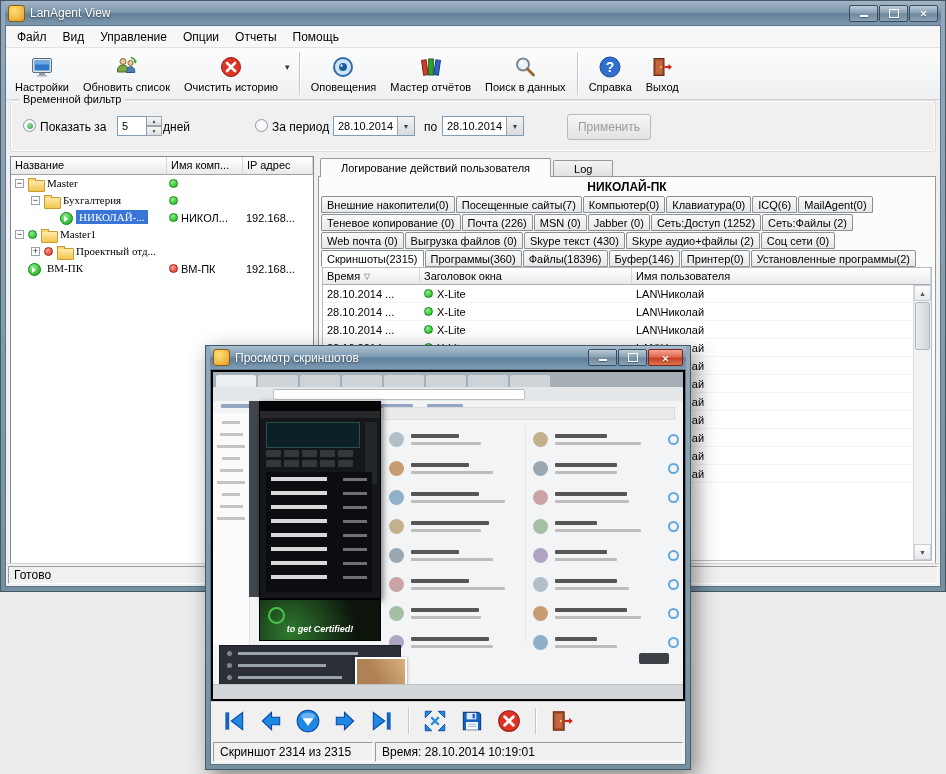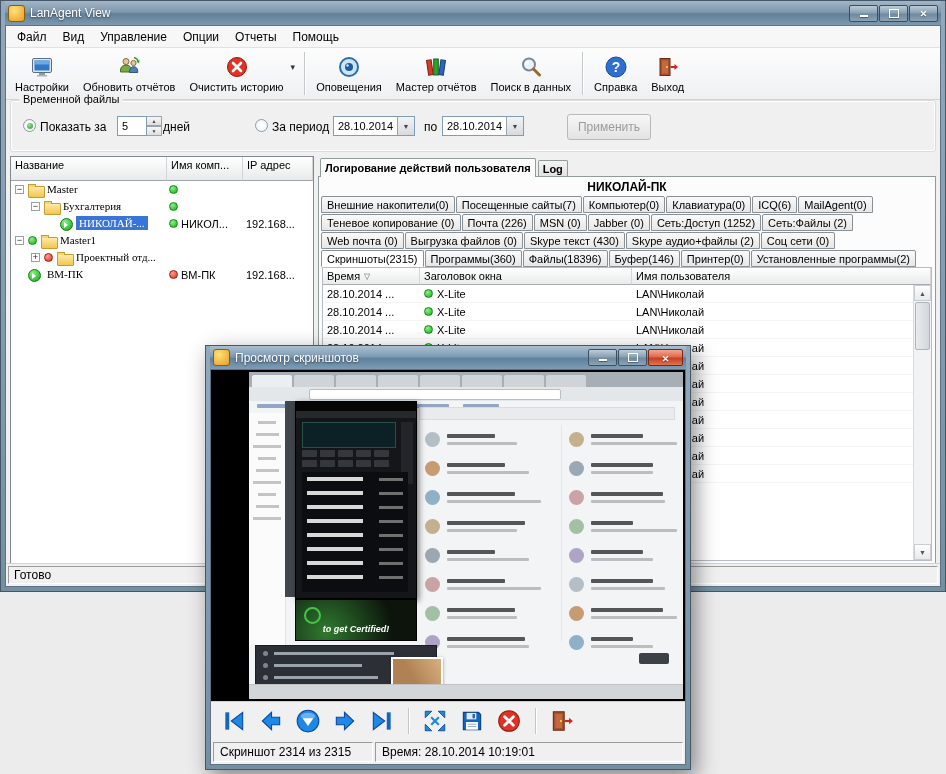--- a/index.html
+++ b/index.html
@@ -52,21 +52,21 @@
           font-size:5px;color:#444;display:flex;align-items:center;justify-content:center;}
   .combo{position:absolute;top:15px;height:20px;width:82px;display:flex;border:1px solid #7f9db9;background:#fff;box-sizing:border-box;}
   .combo-text{flex:1;font-size:11px;padding:3px 4px;white-space:nowrap;overflow:hidden;}
   .combo-btn{width:16px;background:linear-gradient(#f3f3f3,#d8dade);border-left:1px solid #9aa4ad;
              display:flex;align-items:center;justify-content:center;font-size:7px;color:#444;}
   .btn-disabled{position:absolute;top:13px;height:24px;width:82px;border:1px solid #b9b9b9;border-radius:3px;
                 background:linear-gradient(#f6f6f6,#e3e3e3);color:#9b9b9b;display:flex;align-items:center;justify-content:center;}
 
   
   .tree-panel{position:absolute;left:4px;top:130px;width:304px;bottom:21px;background:#fff;border:1px solid #828790;box-sizing:border-box;}
-  .tree-header{display:flex;height:24px;}
+  .tree-header{display:flex;height:18px;}
   .th-cell{box-sizing:border-box;background:linear-gradient(#fff,#e8eaeb);border-right:1px solid #d2d4d6;
            border-bottom:1px solid #9fa4a9;font-size:11px;padding:2px 4px;white-space:nowrap;overflow:hidden;}
   .tree-row{position:relative;height:17px;font-size:11px;}
   .expander{position:absolute;top:4px;width:9px;height:9px;border:1px solid #99a0a6;background:#fff;
             font-size:9px;line-height:7px;text-align:center;color:#222;box-sizing:border-box;}
   .folder{position:absolute;top:5px;width:15px;height:10px;background:linear-gradient(#ffeaa8,#f2c54e);
           border:1px solid #c89b34;border-radius:1px;}
   .folder::before{content:"";position:absolute;top:-3px;left:-1px;width:6px;height:2px;background:#f7d671;
           border:1px solid #c89b34;border-bottom:none;}
   .pcdot{position:absolute;top:3px;width:11px;height:11px;border-radius:50%;border:1px solid #0c7d0c;
@@ -79,22 +79,22 @@
   .tdot{position:absolute;top:4px;}
   .tree-label{position:absolute;top:1px;white-space:nowrap;padding:1px 3px;font-family:Liberation Serif, serif;}
   .tree-label.selected{background:#3875d7;color:#fff;}
   .tree-col2{position:absolute;left:158px;top:0;width:74px;height:17px;display:flex;align-items:center;gap:3px;overflow:hidden;}
   .tree-col3{position:absolute;left:235px;top:3px;white-space:nowrap;}
 
   
   .log-panel{position:absolute;left:312px;right:4px;top:130px;bottom:21px;}
   .page-tabs{display:flex;height:20px;align-items:flex-end;padding-left:2px;}
   .page-tab{border:1px solid #919b9c;border-bottom:none;background:linear-gradient(#f4f4f4,#e2e2e2);
-            padding:0 4px;font-size:11px;border-radius:2px 2px 0 0;margin-right:2px;height:15px;
-            display:flex;align-items:center;white-space:nowrap;font-weight:bold;}
+            padding:0 20px;font-size:11px;border-radius:2px 2px 0 0;margin-right:2px;height:15px;
+            display:flex;align-items:center;white-space:nowrap;}
   .page-tab.active{background:#fcfcfc;height:18px;position:relative;z-index:2;margin-bottom:-1px;}
   .log-content{position:absolute;top:20px;left:0;right:0;bottom:0;background:#fcfcfc;border:1px solid #919b9c;}
   .computer-title{text-align:center;font-weight:bold;font-size:12px;padding:3px 0 1px;}
   .cat-row{display:flex;padding:0 2px;align-items:center;}
   .cat-tab{border:1px solid #8a9196;background:linear-gradient(#fafafa,#e7e7e7);font-size:11px;padding:0 5px;
            white-space:nowrap;height:15px;display:flex;align-items:center;border-radius:2px 2px 0 0;
            margin:1px 1px 0 0;overflow:hidden;}
   .cat-tab.active{background:#fff;border-bottom-color:#fff;}
   .grid{position:absolute;left:3px;right:3px;top:90px;bottom:3px;border:1px solid #b6bcc1;background:#fff;}
   .grid-header{display:flex;height:17px;}
@@ -127,21 +127,21 @@
   .vtb-btn{width:30px;height:30px;display:flex;align-items:center;justify-content:center;}
   .vtb-btn svg{width:26px;height:26px;display:block;}
   .vtb-sep{width:1px;height:26px;background:#c6c6c6;box-shadow:1px 0 0 #fff;margin:0 4px;}
   .viewer-status{height:22px;flex:0 0 auto;background:#f0f0f0;display:flex;padding:1px;}
   .vs-cell{border:1px solid;border-color:#9a9a9a #fff #fff #9a9a9a;margin:1px;padding:2px 6px;font-size:12px;
            white-space:nowrap;overflow:hidden;}
   .vs-cell.left{width:146px;flex:0 0 auto;}
   .vs-cell.grow{flex:1;}
 
   
-  .ss{position:absolute;inset:2px;background:#c9ccd0;overflow:hidden;margin-left:36px;}
+  .ss{position:absolute;inset:2px;background:#c9ccd0;overflow:hidden;}
   .ss-tabs{position:absolute;left:0;top:0;right:0;height:15px;background:#a6afb6;display:flex;gap:2px;padding:3px 3px 0;}
   .ss-tab{width:40px;height:12px;background:#cfd4d8;border-radius:2px 2px 0 0;}
   .ss-tab.first{background:#eceff1;}
   .ss-addr{position:absolute;left:0;top:15px;right:0;height:14px;background:#e4e7ea;border-bottom:1px solid #c6cacd;}
   .ss-input{position:absolute;left:60px;top:2px;width:250px;height:9px;background:#fff;border:1px solid #b9bec3;border-radius:2px;}
   .ss-page{position:absolute;left:0;top:29px;right:0;bottom:14px;background:#f3f4f5;}
   .ss-bottom{position:absolute;left:0;bottom:0;right:0;height:14px;background:#d2d6d9;border-top:1px solid #bfc3c6;}
   .ss-links{position:absolute;left:8px;top:3px;display:flex;gap:14px;}
   .ss-link{height:4px;background:#93a7c4;border-radius:1px;}
   .ss-leftlist{position:absolute;left:0;top:12px;width:36px;bottom:40px;background:#fbfbfb;border-right:1px solid #e3e3e3;
@@ -231,21 +231,21 @@
           <div class="tb-icon">
             <svg viewBox="0 0 24 24">
               <circle cx="9" cy="6.5" r="3" fill="#e9c49a" stroke="#8a6a40"></circle>
               <path d="M3.5 15c0-3 2.5-5 5.5-5s5.5 2 5.5 5v2h-11z" fill="#7aa843" stroke="#4c7020"></path>
               <circle cx="16.5" cy="8" r="2.6" fill="#e9c49a" stroke="#8a6a40"></circle>
               <path d="M12.5 16c.3-2.6 2-4.3 4.2-4.3 2.3 0 4 1.8 4 4.3v1.5h-8.2z" fill="#4f7fb5" stroke="#2e567e"></path>
               <path d="M17 2.5a6 6 0 0 1 4.4 4.5" stroke="#2fa32f" stroke-width="1.6" fill="none"></path>
               <path d="M22.6 5.2 22 8.4 19.4 6.4z" fill="#2fa32f"></path>
             </svg>
           </div>
-          <div class="tb-label">Обновить отчётов</div>
+          <div class="tb-label">Обновить список</div>
         </div>
         <div class="tb-btn">
           <div class="tb-icon">
             <svg viewBox="0 0 24 24">
               <circle cx="12" cy="12" r="9.5" fill="#e03325" stroke="#8f1d12"></circle>
               <path d="M8 8 16 16 M16 8 8 16" stroke="#fff" stroke-width="2.6" stroke-linecap="round"></path>
             </svg>
           </div>
           <div class="tb-label">Очистить историю</div>
         </div>
@@ -299,21 +299,21 @@
               <circle cx="11" cy="12" r="1" fill="#ffd94a"></circle>
               <path d="M14.5 12h6" stroke="#d22222" stroke-width="2"></path>
               <path d="M18.5 9 22 12l-3.5 3z" fill="#d22222"></path>
             </svg>
           </div>
           <div class="tb-label">Выход</div>
         </div>
       </div>
 
     <div class="filter-group">
-      <span class="legend">Временной файлы</span>
+      <span class="legend">Временной фильтр</span>
       <span class="radio checked" style="left:12px;top:18px;"></span>
       <span class="flt-label" style="left:29px;">Показать за</span>
       <div class="spin" style="left:106px;">
         <div class="spin-text">5</div>
         <div class="spin-btns">
           <div class="spin-b">▲</div>
           <div class="spin-b">▼</div>
         </div>
       </div>
       <span class="flt-label" style="left:152px;">дней</span>

